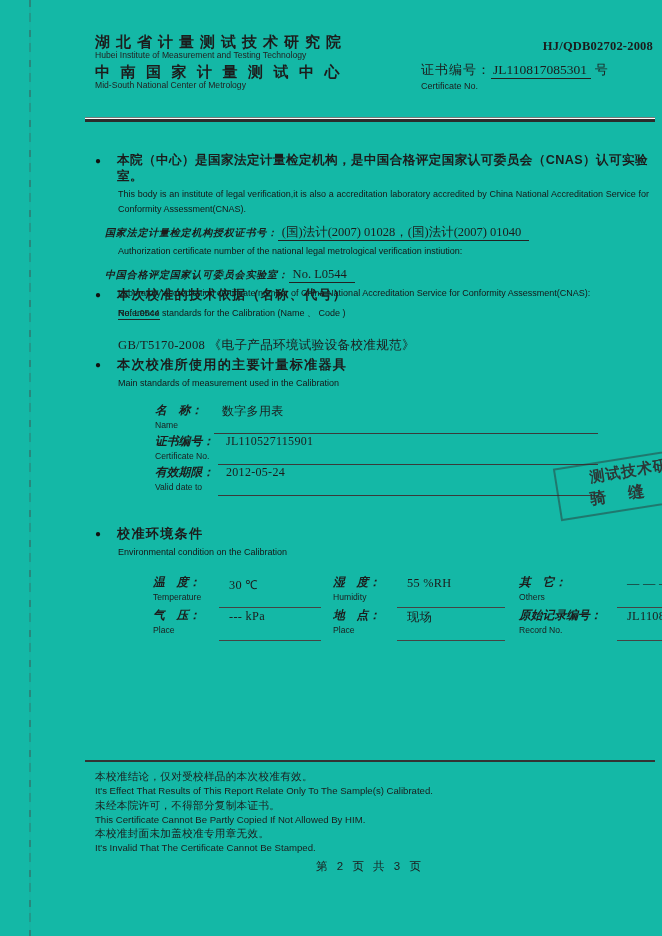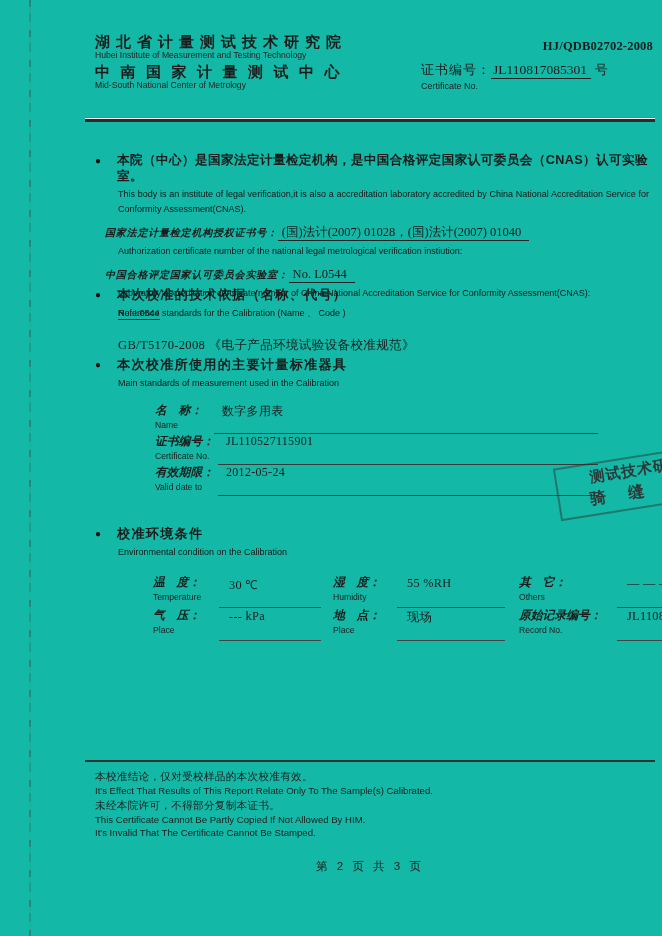--- a/index.html
+++ b/index.html
@@ -259,16 +259,17 @@
       </div>
     </div>
   </div>
 
   <div class="rule-footer"></div>
   <div class="footer-notes">
     <div class="fn-zh">本校准结论，仅对受校样品的本次校准有效。</div>
     <div class="fn-en">It's Effect That Results  of This Report Relate Only To The Sample(s) Calibrated.</div>
     <div class="fn-zh">未经本院许可，不得部分复制本证书。</div>
     <div class="fn-en">This Certificate Cannot Be Partly Copied If Not Allowed By HIM.</div>
+    <div class="fn-zh">本校准封面未加盖校准专用章无效。</div>
     <div class="fn-en">It's Invalid That The Certificate Cannot Be Stamped.</div>
   </div>
   <div class="page-number">第 2 页 共 3 页</div>
 </div>
 
 </body></html>

